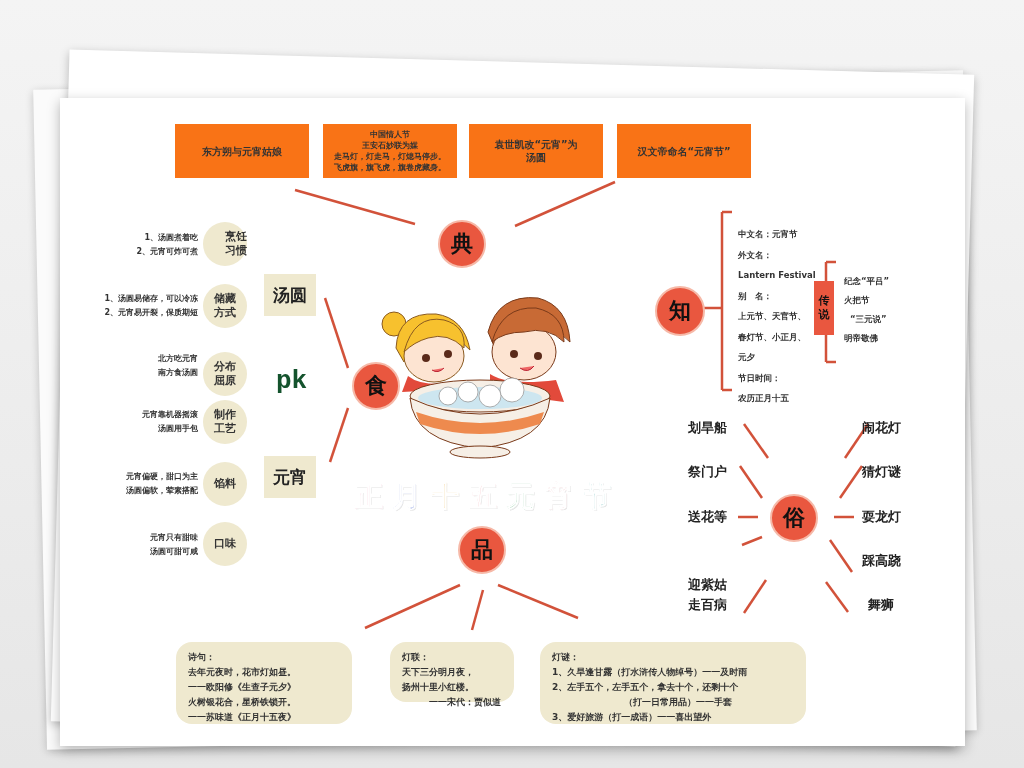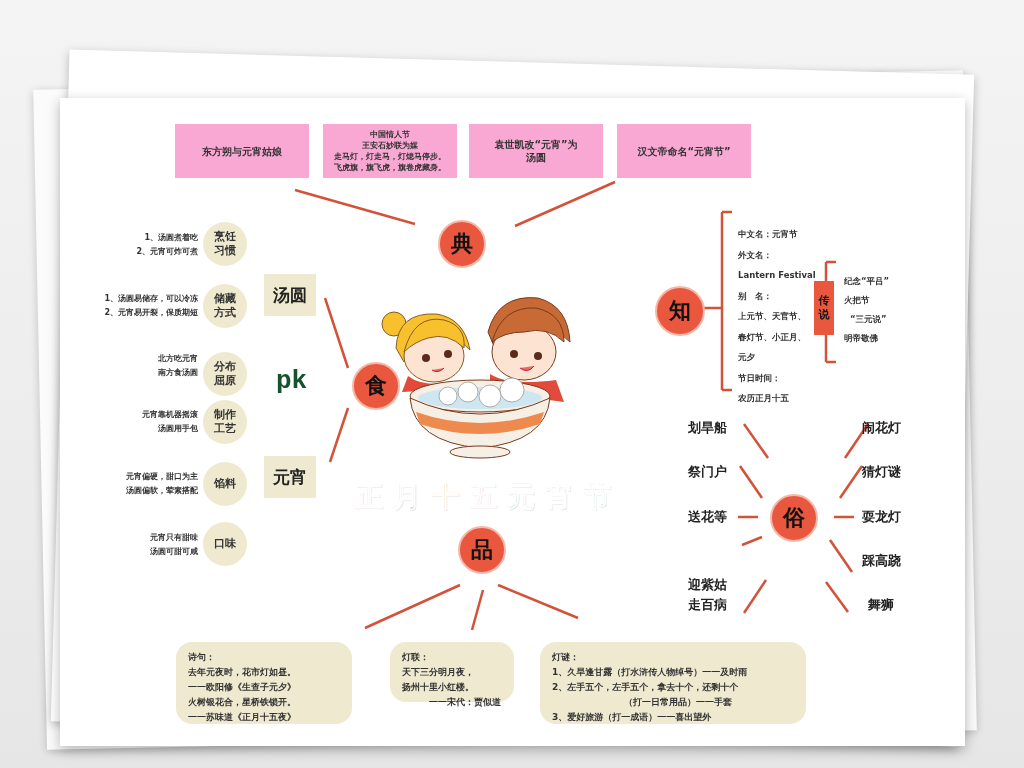--- a/index.html
+++ b/index.html
@@ -6,21 +6,21 @@
   body{width:1024px;height:768px;position:relative;overflow:hidden;
        background:linear-gradient(180deg,#f4f4f4 0%,#ececec 60%,#e6e6e6 100%);
        font-family:"DejaVu Sans",sans-serif;color:#222;}
   .paper-back{position:absolute;left:60px;top:62px;width:905px;height:672px;background:#fff;
        transform:rotate(1.6deg);transform-origin:center;box-shadow:0 3px 10px rgba(0,0,0,.25);}
   .paper-back2{position:absolute;left:40px;top:80px;width:930px;height:660px;background:#fbfbfb;
        transform:rotate(-1.2deg);box-shadow:0 2px 8px rgba(0,0,0,.2);}
   .paper{position:absolute;left:60px;top:98px;width:905px;height:648px;background:#fff;
        box-shadow:0 4px 12px rgba(0,0,0,.28);}
   svg.lines{position:absolute;left:0;top:0;width:1024px;height:768px;pointer-events:none;}
-  .box{position:absolute;background:#f9a8d4;display:flex;align-items:center;justify-content:center;
+  .box{position:absolute;background:#f97316;display:flex;align-items:center;justify-content:center;
        text-align:center;font-size:10px;line-height:13px;font-weight:bold;color:#333;}
   .box.small{font-size:8px;line-height:11px;}
   .node{position:absolute;width:48px;height:48px;border-radius:50%;background:#e9573f;
         display:flex;align-items:center;justify-content:center;font-size:22px;font-weight:bold;color:#111;
         border:2px solid #f6b9a8;box-sizing:border-box;}
   .tag{position:absolute;width:44px;height:44px;border-radius:50%;background:#efe9cf;
        display:flex;align-items:center;justify-content:center;text-align:center;
        font-size:11px;line-height:14px;color:#333;font-weight:bold;}
   .ltext{position:absolute;font-size:8px;line-height:14px;color:#333;text-align:right;font-weight:bold;}
   .sq{position:absolute;width:52px;height:42px;background:#efe9cf;display:flex;align-items:center;
@@ -107,21 +107,21 @@
   </div>
 
 <div class="sq" style="left:264px;top:274px;">
     <span>汤圆</span>
   </div>
 <div class="pk">pk</div>
 <div class="sq" style="left:264px;top:456px;">
     <span>元宵</span>
   </div>
 
-<div class="tag" style="left:203px;top:222px;">
+<div class="tag" style="left:203px;top:222px;justify-content:flex-end;">
     <span style="white-space:pre">烹饪
 习惯</span>
   </div>
 <div class="ltext" style="right:826px;top:231px;white-space:pre">1、汤圆煮着吃
 2、元宵可炸可煮</div>
 <div class="tag" style="left:203px;top:284px;">
     <span style="white-space:pre">储藏
 方式</span>
   </div>
 <div class="ltext" style="right:826px;top:292px;white-space:pre">1、汤圆易储存，可以冷冻

